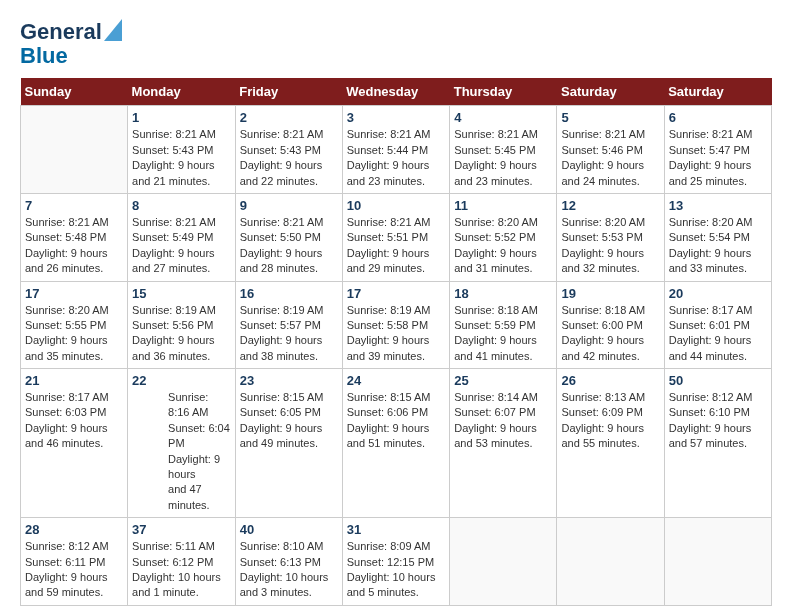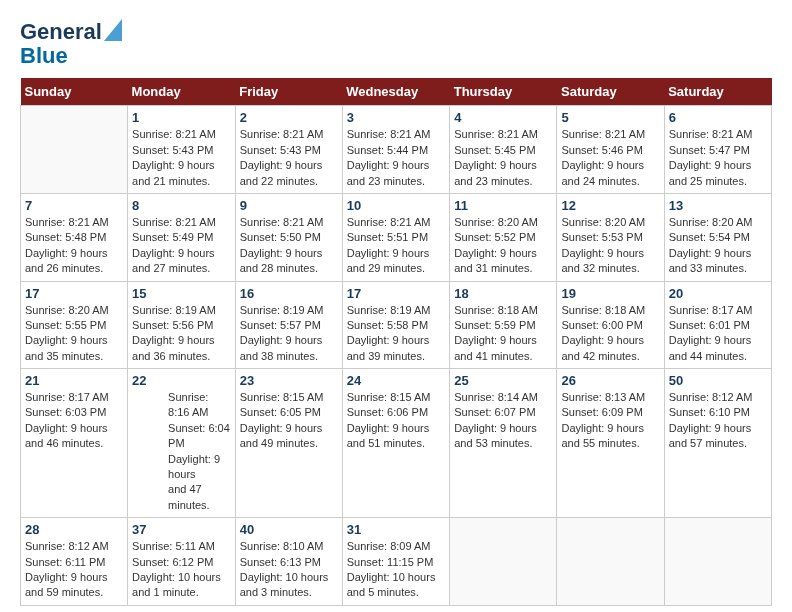--- a/index.html
+++ b/index.html
@@ -327,21 +327,21 @@
         <td>
           <span class="day-number">40</span>
           <div class="day-info" style="white-space: pre-line;">Sunrise: 8:10 AM
 Sunset: 6:13 PM
 Daylight: 10 hours
 and 3 minutes.</div>
         </td>
         <td>
           <span class="day-number">31</span>
           <div class="day-info" style="white-space: pre-line;">Sunrise: 8:09 AM
-Sunset: 11:15 PM
+Sunset: 12:15 PM
 Daylight: 10 hours
 and 5 minutes.</div>
         </td>
         <td class="empty-cell"></td>
         <td class="empty-cell"></td>
         <td class="empty-cell"></td>
       </tr>
     </tbody>
 </table>
 

